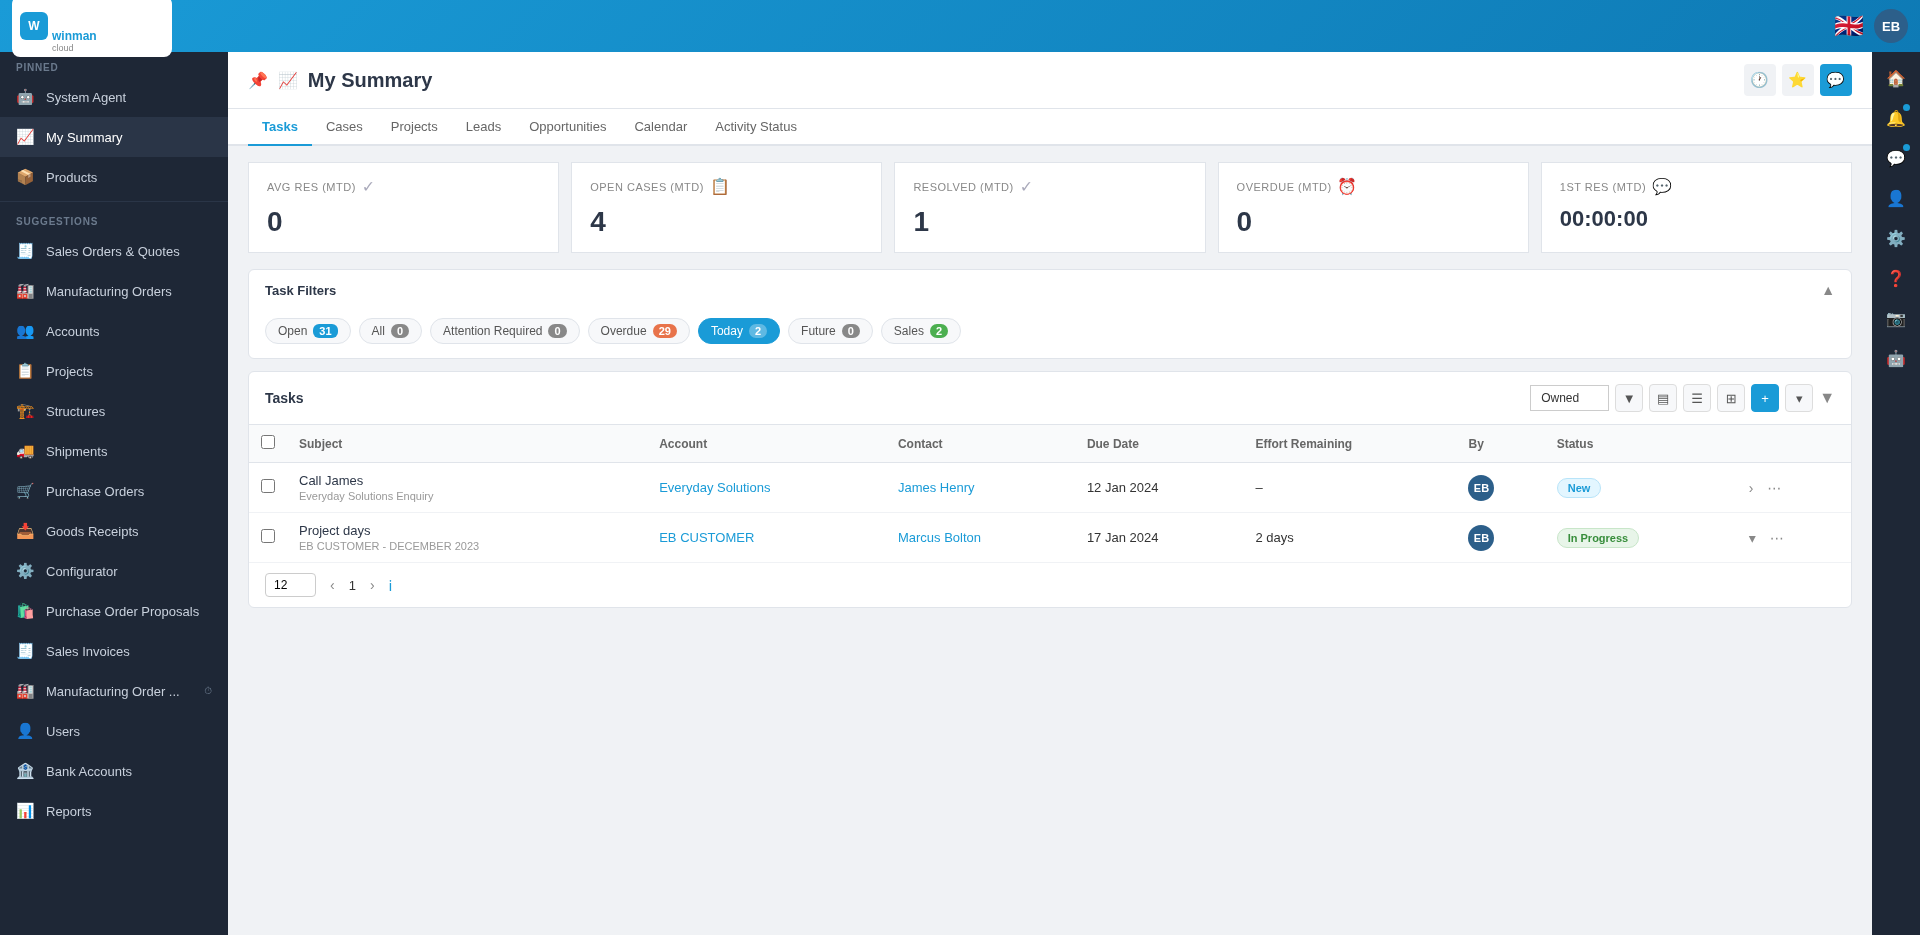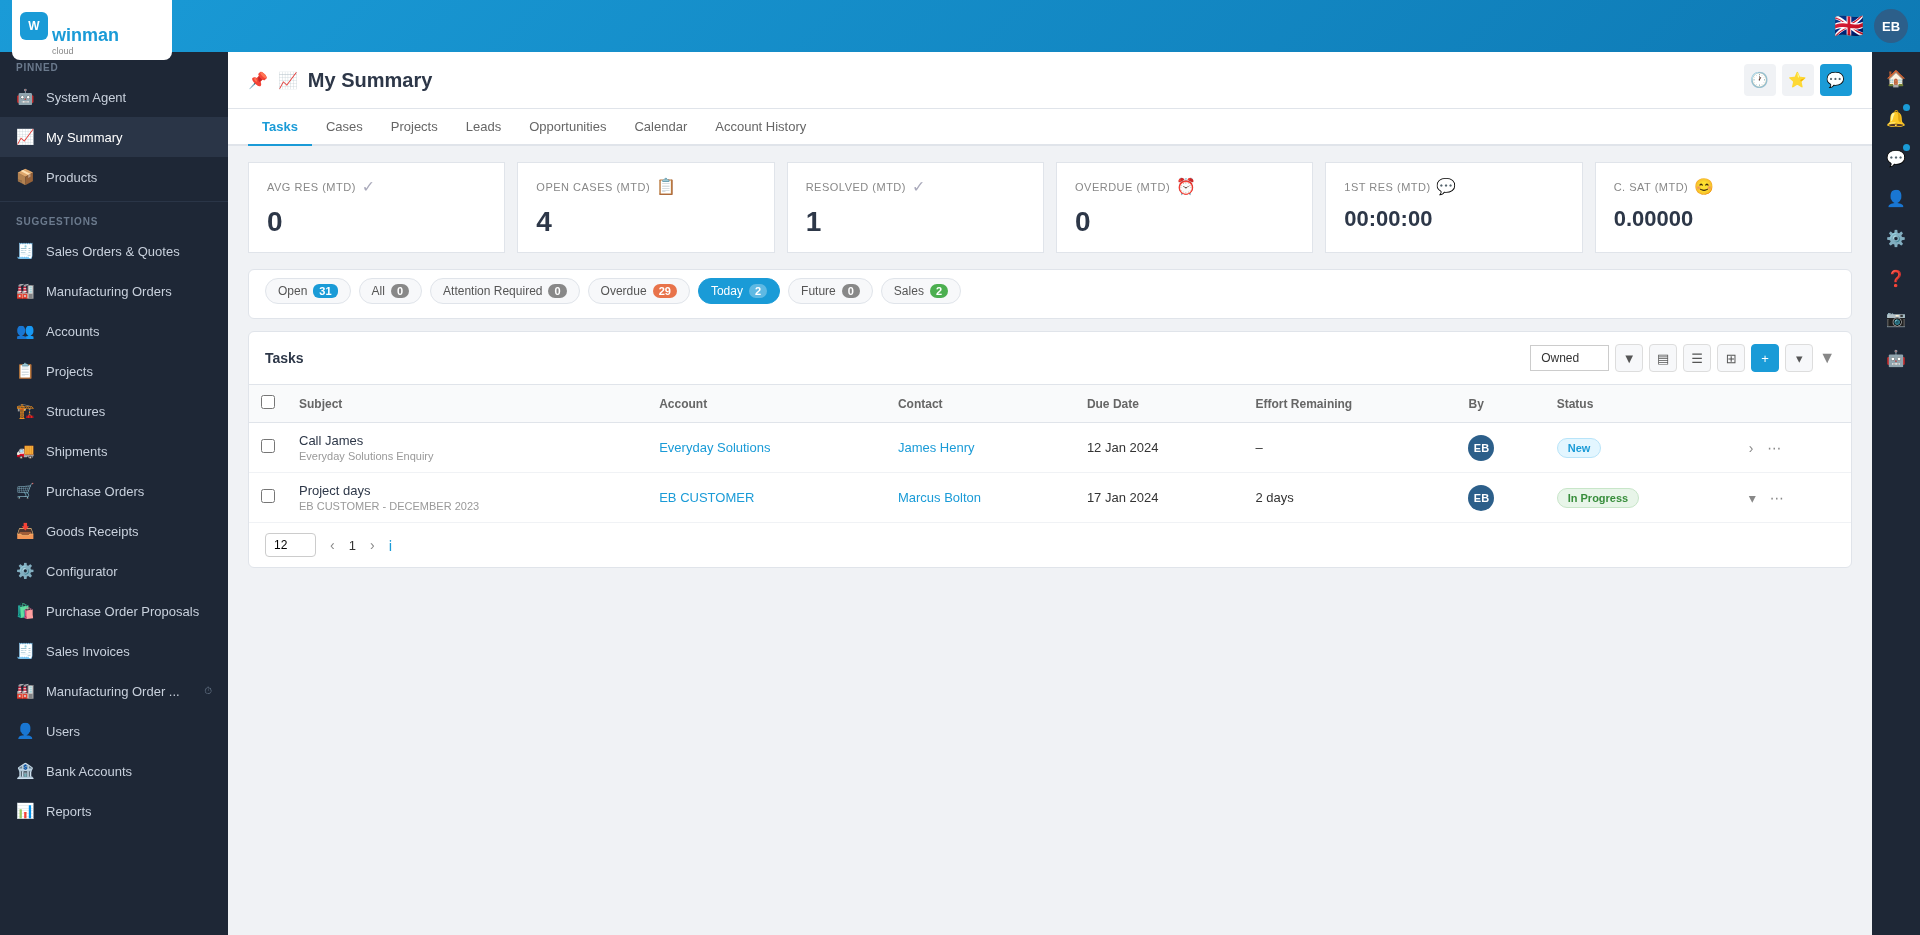--- a/index.html
+++ b/index.html
@@ -368,21 +368,21 @@
       border-radius: 50%;
     }
   </style>
 </head>
 <body>
 
 <div class="top-nav">
   <div class="logo-box">
     <div class="logo-icon">W</div>
     <div>
-      <div style="font-weight:700;font-size:18px;color:#1a9bd7;margin-top:29px;">winman</div>
+      <div style="font-weight:700;font-size:12px;color:#1a9bd7;margin-top:29px;">winman</div>
       <div style="font-size:9px;color:#888;">cloud</div>
     </div>
   </div>
   <div class="nav-right">
     <span class="flag-icon">🇬🇧</span>
     <div class="user-avatar-top">EB</div>
   </div>
 </div>
 
 <div class="main-layout">
@@ -482,21 +482,21 @@
       </div>
     </div>
 
     <div class="tab-bar">
       <div class="tab active">Tasks</div>
       <div class="tab">Cases</div>
       <div class="tab">Projects</div>
       <div class="tab">Leads</div>
       <div class="tab">Opportunities</div>
       <div class="tab">Calendar</div>
-      <div class="tab">Account History</div>
+      <div class="tab">Activity Status</div>
     </div>
 
     <div class="stats-row">
       <div class="stat-card">
         <div class="stat-label">
           <span>AVG RES (MTD)</span>
           <span class="stat-icon">✓</span>
         </div>
         <div class="stat-value">0</div>
       </div>
@@ -521,30 +521,27 @@
         </div>
         <div class="stat-value">0</div>
       </div>
       <div class="stat-card">
         <div class="stat-label">
           <span>1ST RES (MTD)</span>
           <span class="stat-icon">💬</span>
         </div>
         <div class="stat-value" style="font-size:22px;">00:00:00</div>
       </div>
-      <div class="stat-card">
-        <div class="stat-label">
-          <span>C. SAT (MTD)</span>
-          <span class="stat-icon">😊</span>
-        </div>
-        <div class="stat-value" style="font-size:22px;">0.00000</div>
-      </div>
     </div>
 
     <div class="task-filters-section">
+      <div class="task-filters-header">
+        <span>Task Filters</span>
+        <span style="font-size:14px;color:#888;">▲</span>
+      </div>
       <div class="filter-chips">
         <div class="filter-chip">
           <span>Open</span>
           <span class="chip-count-blue">31</span>
         </div>
         <div class="filter-chip">
           <span>All</span>
           <span class="chip-count-gray">0</span>
         </div>
         <div class="filter-chip">

